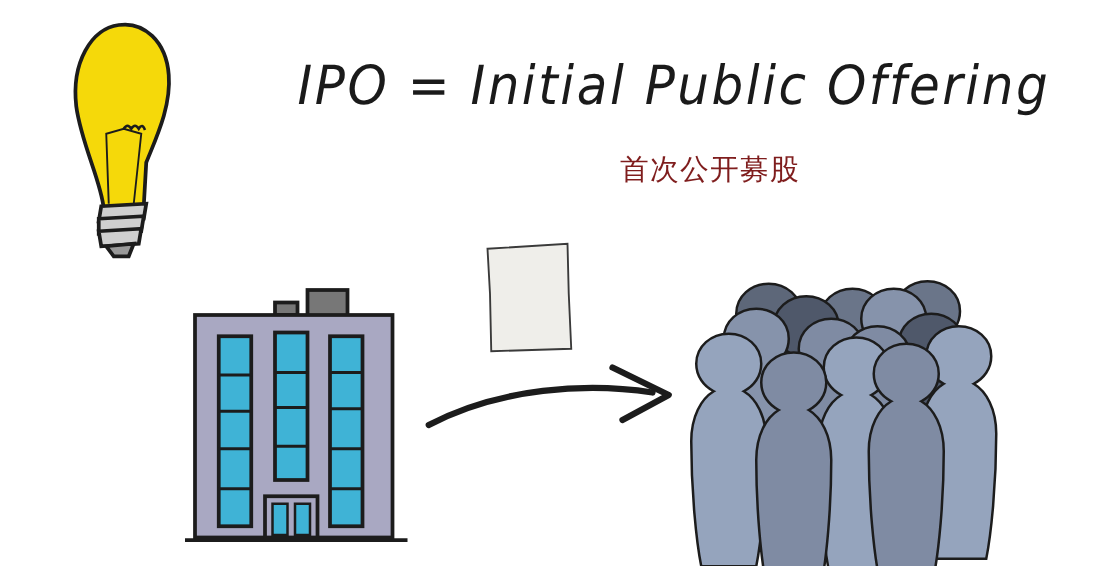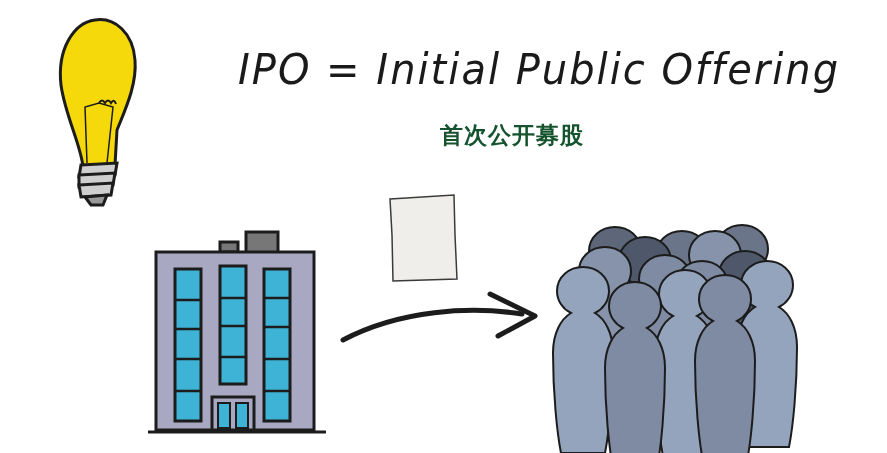--- a/index.html
+++ b/index.html
@@ -6,22 +6,22 @@
   body { width:887px; height:453px; position:relative; overflow:hidden; font-family:"DejaVu Sans", sans-serif; }
   .abs { position:absolute; }
   #title {
     left:238px; top:44px; width:560px; height:60px;
     font-family:"DejaVu Sans", sans-serif; font-weight:200;
     font-size:40px; letter-spacing:2px; color:#1a1a1a; white-space:nowrap;
     transform: scaleY(1.08); transform-origin: left top;
     font-style: italic;
   }
   #subtitle {
-    left:440px; top:120px; width:200px; text-align:left;
-    font-size:23px; font-weight:bold; color:#14532d; letter-spacing:1px;
+    left:440px; top:120px; width:200px; text-align:right;
+    font-size:23px; font-weight:normal; color:#7f1d1d; letter-spacing:1px;
   }
   svg { position:absolute; overflow:visible; }
 </style>
 </head>
 <body>
 
 <div id="title" class="abs">IPO = Initial Public Offering</div>
 <div id="subtitle" class="abs">首次公开募股</div>
 
 <svg style="left:55px;top:15px;" width="90" height="200" viewBox="0 0 90 200">

